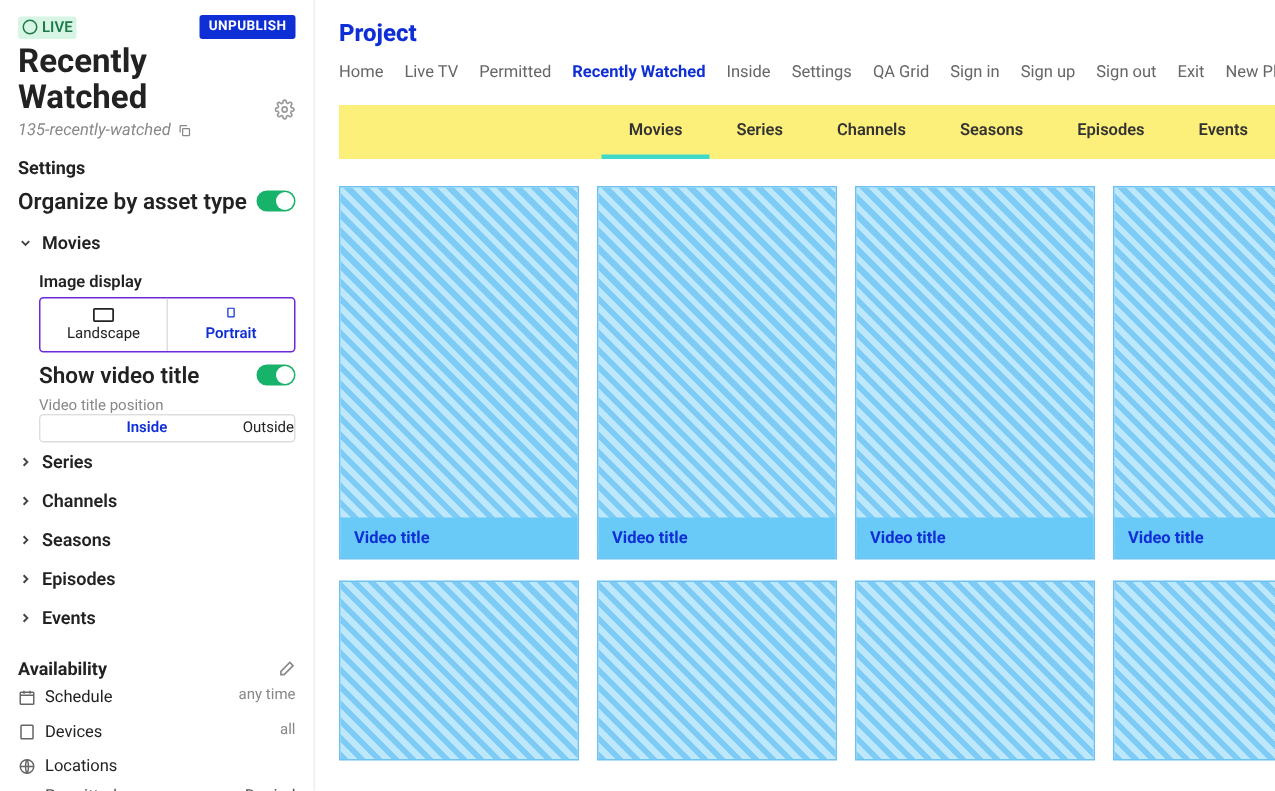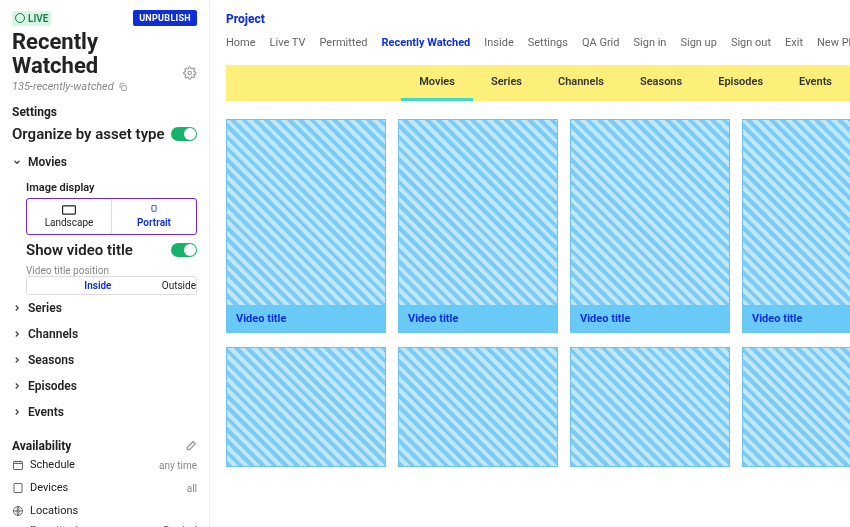--- a/index.html
+++ b/index.html
@@ -28,37 +28,37 @@
 .seg .opt{flex:1;text-align:center;padding:6px 0;font-size:10px;cursor:pointer}
 .seg .opt svg{width:14px;height:10px;display:block;margin:0 auto 2px}
 .seg .opt.active{color:#0f2fd6;font-weight:600}
 .seg .sep{width:1px;background:#ddd}
 .seg2{display:flex;border:1px solid #ddd;border-radius:3px;overflow:hidden;font-size:10px}
 .seg2 .o{flex:1;text-align:right;padding:3px 0;cursor:pointer}
 .seg2 .o.active{background:#fff;color:#0f2fd6;font-weight:600}
 .muted{color:#888;font-size:10px}
 .avail-h{display:flex;justify-content:space-between;align-items:center;margin-top:14px}
 .avail-h svg{width:13px;height:13px;color:#888}
-.av-row{display:flex;justify-content:space-between;align-items:flex-end;font-size:11px;padding:5px 0}
+.av-row{display:flex;justify-content:space-between;align-items:flex-start;font-size:11px;padding:5px 0}
 .av-row .l{display:flex;align-items:center;gap:6px}
 .av-row svg{width:12px;height:12px;color:#666}
 .av-sub{display:flex;justify-content:space-between;padding:2px 0 2px 18px;font-size:11px}
 .av-sub .k{color:#555}
 .main{flex:1;overflow:auto;padding:12px 0 0 16px}
-.proj{font-size:12px;font-weight:800;color:#0f2fd6;margin-bottom:10px}
+.proj{font-size:16px;font-weight:800;color:#0f2fd6;margin-bottom:10px}
 .navbar{display:flex;gap:14px;font-size:11px;color:#666;margin-bottom:16px;white-space:nowrap}
 .navbar .ni{cursor:pointer}
 .navbar .ni.active{color:#0f2fd6;font-weight:700}
 .tabbar{background:#fdf07a;display:flex;margin-bottom:18px}
 .tabbar .t{padding:10px 18px;font-size:11px;font-weight:600;color:#333;cursor:pointer;border-bottom:3px solid transparent}
 .tabbar .t.active{border-bottom-color:#3fd9c9}
 .tabbar .sp{flex:1}
 .grid{display:flex;gap:12px;flex-wrap:nowrap;margin-bottom:14px}
 .card{width:160px;flex-shrink:0}
-.thumb{height:214px;background:repeating-linear-gradient(45deg,#7ecbf5,#7ecbf5 4px,#bde7fb 4px,#bde7fb 8px);position:relative;border:1px solid #6cc3f2}
+.thumb{height:249px;background:repeating-linear-gradient(45deg,#7ecbf5,#7ecbf5 4px,#bde7fb 4px,#bde7fb 8px);position:relative;border:1px solid #6cc3f2}
 .cap{position:absolute;left:0;right:0;bottom:0;background:#69c9f7;color:#0f2fd6;font-size:11px;font-weight:700;padding:7px 9px}
 .thumb2{height:120px;background:repeating-linear-gradient(45deg,#7ecbf5,#7ecbf5 4px,#bde7fb 4px,#bde7fb 8px);border:1px solid #6cc3f2}
 </style>
 </head>
 <body>
 
 <div class="app">
  <aside class="sidebar">
   <div class="top-row">
    <span class="live-badge">LIVE</span>

